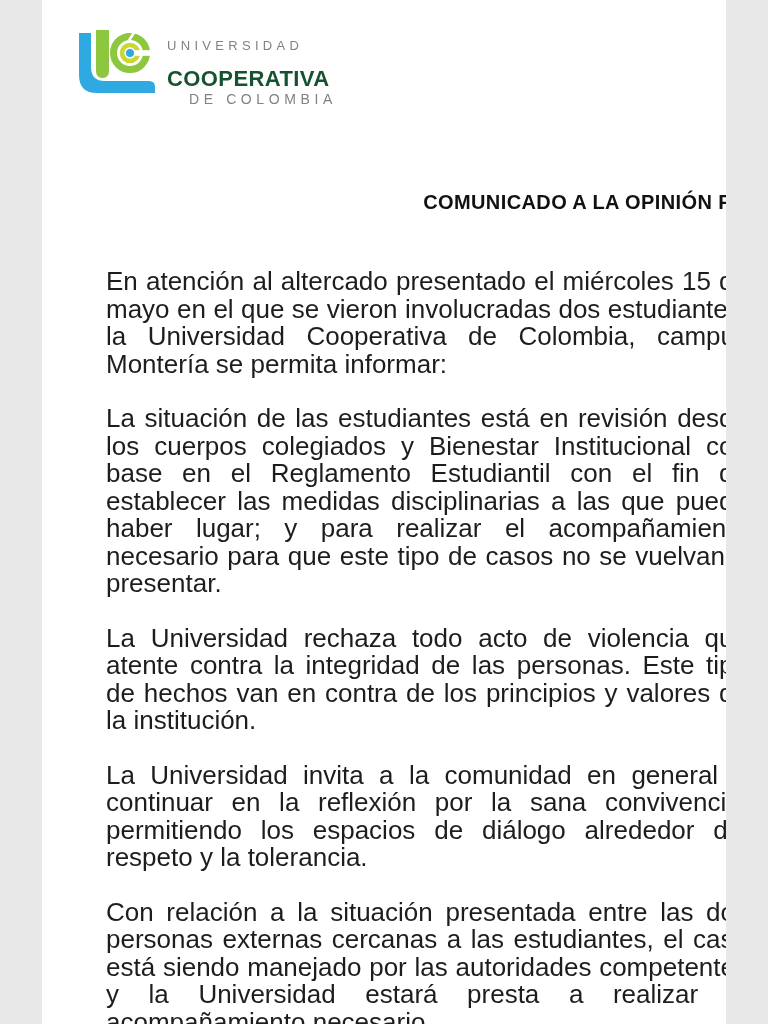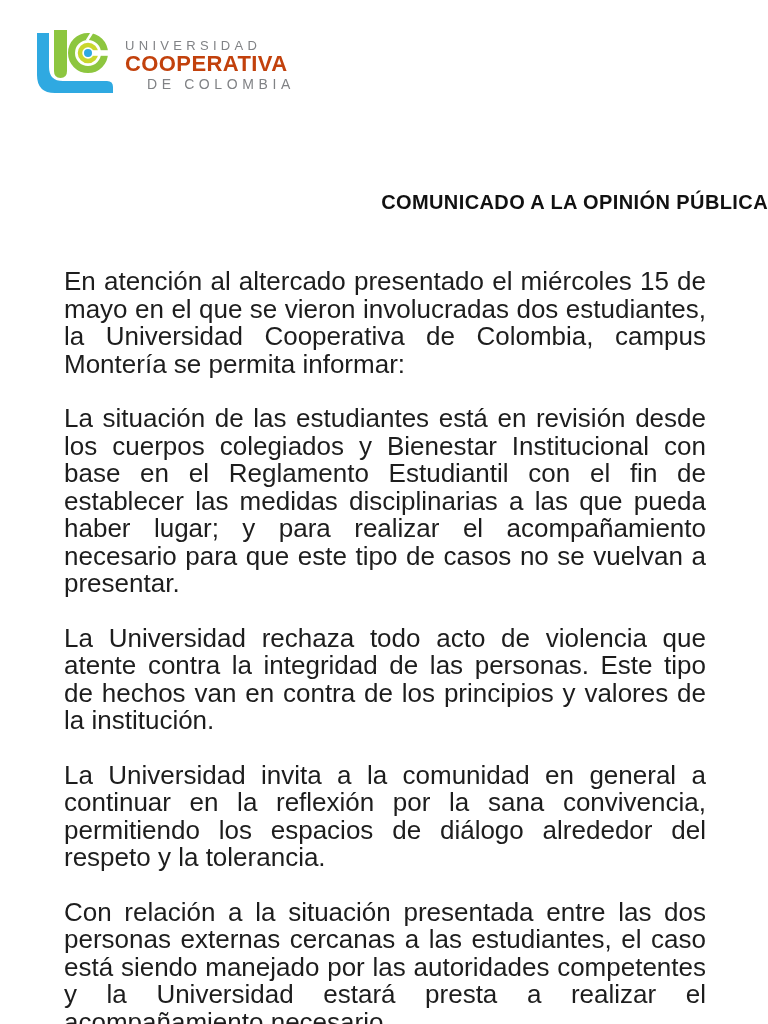--- a/index.html
+++ b/index.html
@@ -1,19 +1,19 @@
 <!DOCTYPE html>
 <html><head>
 <meta charset="utf-8">
 <style>
   * { margin: 0; padding: 0; box-sizing: border-box; }
   html, body { background: #e8e8e8; }
   .page {
     position: relative;
-    width: 768px;
+    width: 684px;
     height: 1024px;
     margin: 0 auto;
     background: #ffffff;
     font-family: "Liberation Sans", sans-serif;
     overflow: hidden;
     padding-left: 44px;
   }
 
   
   .logo {
@@ -28,23 +28,23 @@
   .logo-line1 {
     font-size: 13px;
     letter-spacing: 4.3px;
     color: #808285;
     line-height: 14px;
   }
   .logo-line2 {
     font-size: 22px;
     font-weight: bold;
     letter-spacing: 0.4px;
-    color: #c2410c;
+    color: #14532d;
     line-height: 21px;
-    margin-top: 0;
+    margin-top: 15px;
   }
   .logo-line3 {
     font-size: 14px;
     letter-spacing: 4.6px;
     color: #808285;
     line-height: 14px;
     margin-top: 3px;
     margin-left: 22px;
   }
 

